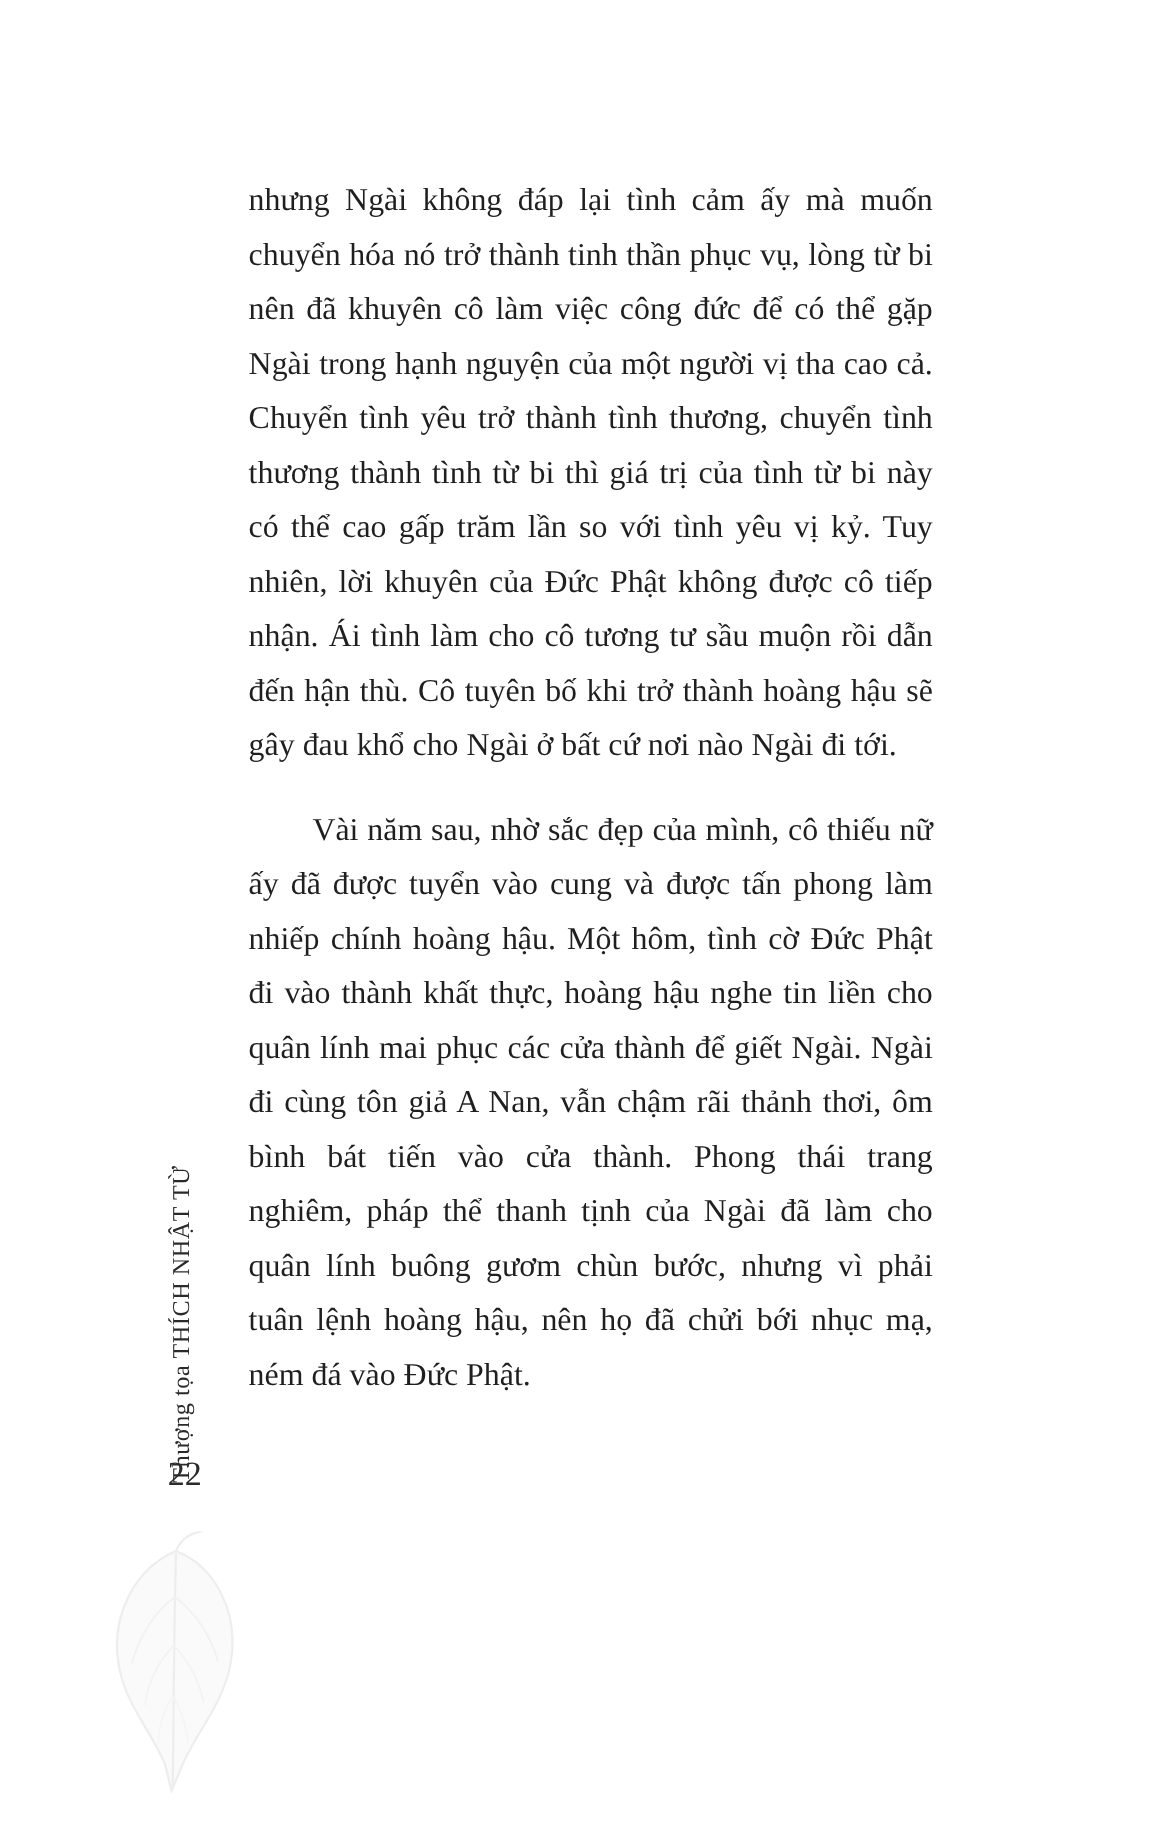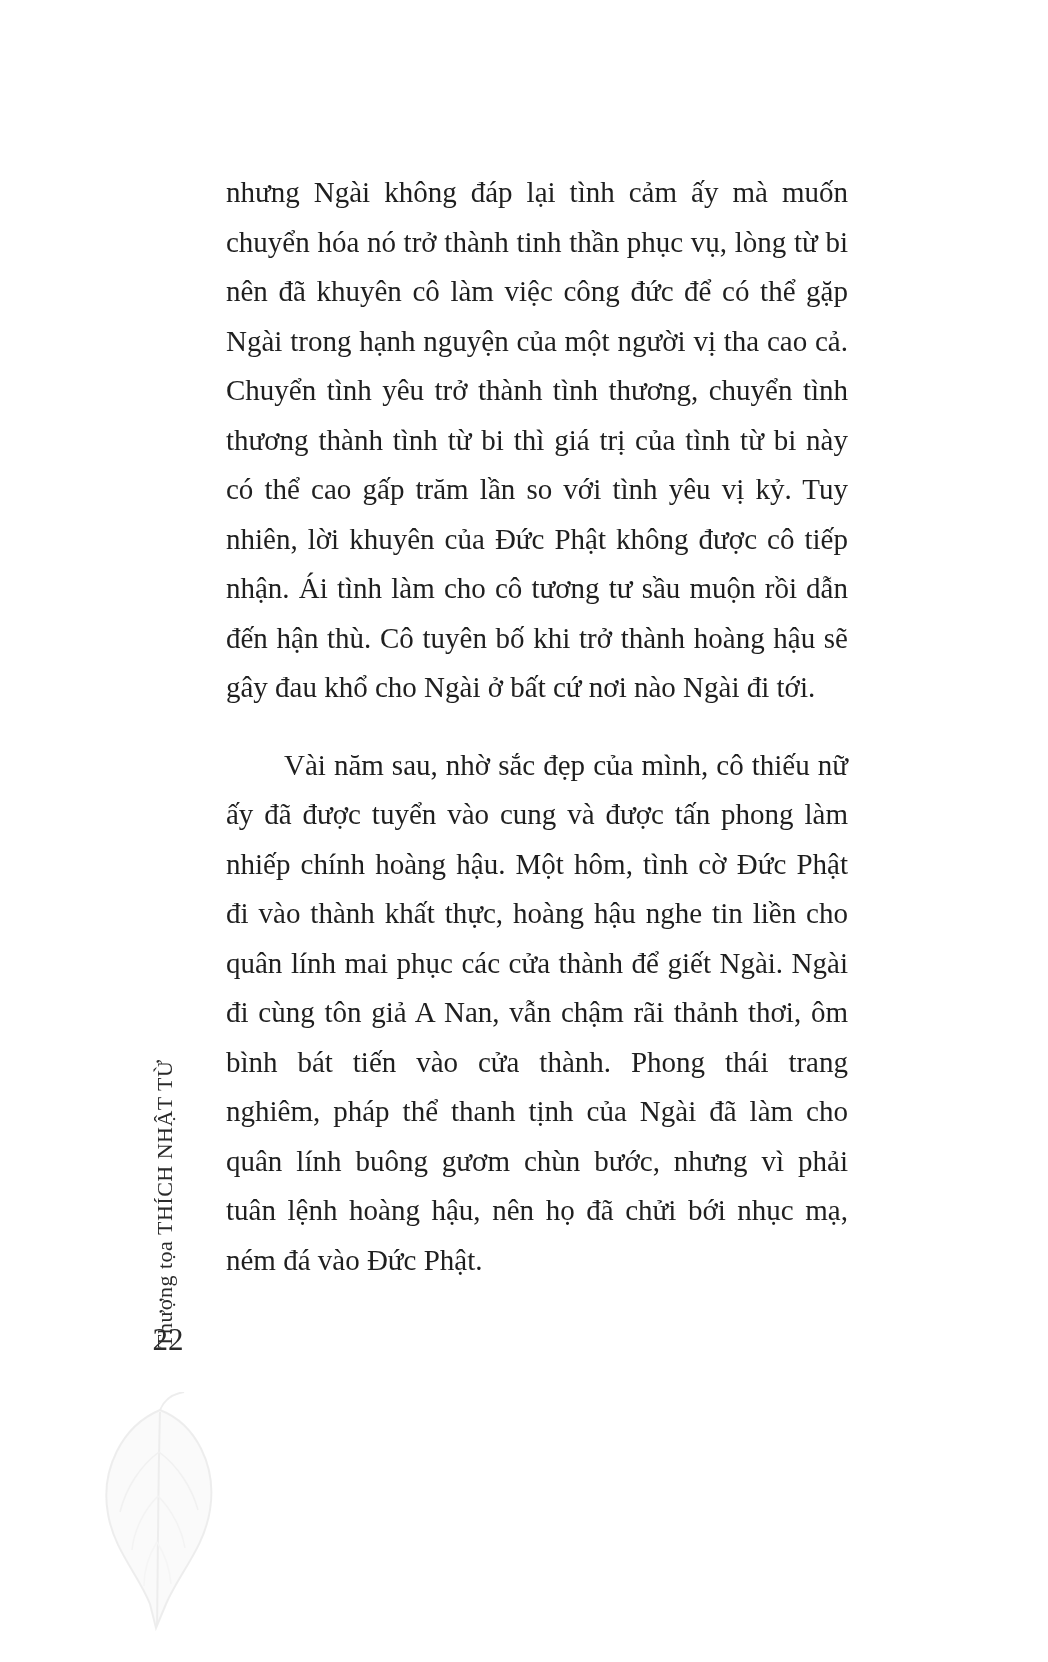--- a/index.html
+++ b/index.html
@@ -9,21 +9,21 @@
     height: 1662px;
     background: #ffffff;
     font-family: "Liberation Serif", "DejaVu Serif", serif;
     position: relative;
     overflow: hidden;
     color: #1c1c1c;
   }
   .text-block {
     position: absolute;
     left: 226px;
-    top: 168px;
+    top: 158px;
     width: 622px;
     font-size: 29px;
     line-height: 49.5px;
     text-align: justify;
     color: #1f1f1f;
   }
   .para { margin: 0; }
   .para.indent {
     margin-top: 28px;
     text-indent: 58px;

